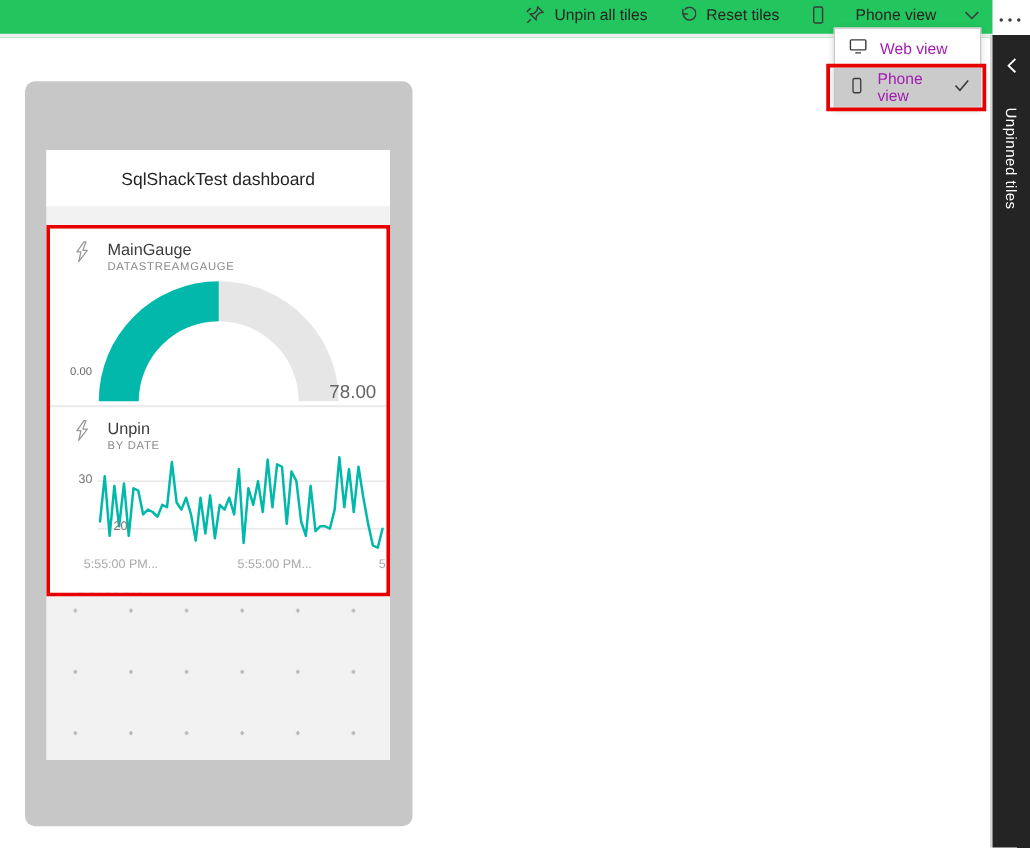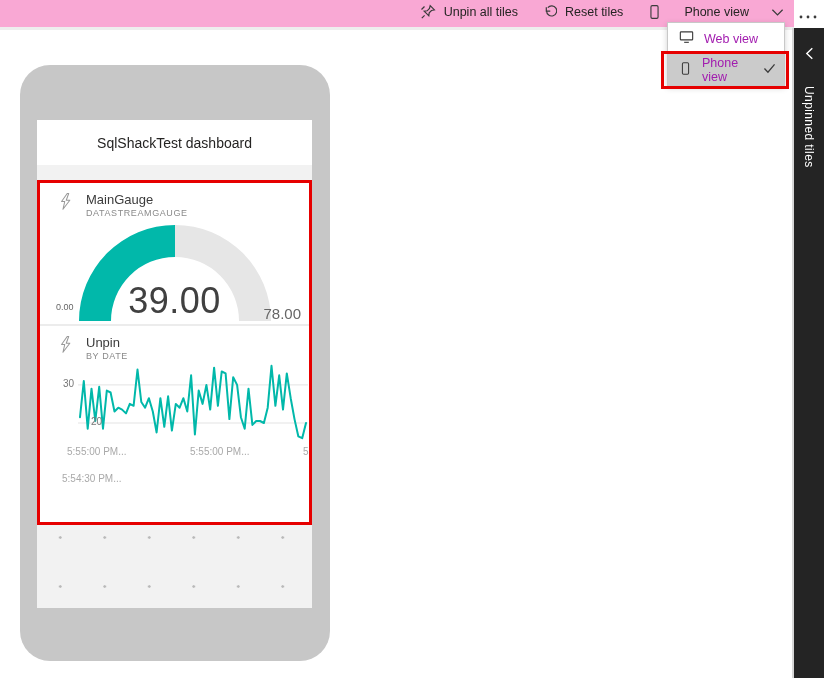--- a/index.html
+++ b/index.html
@@ -2,63 +2,63 @@
 <html><head>
 <meta charset="utf-8">
 <style>
   * { margin:0; padding:0; box-sizing:border-box; }
   html,body { width:824px; height:678px; }
   body { font-family:"Liberation Sans","DejaVu Sans",sans-serif; background:#fff; position:relative; overflow:hidden; color:#252423; }
 
   
   .topbar { position:absolute; left:0; top:0; width:794px; height:30px;
             border-bottom:3px solid #eeeeee; display:flex; justify-content:flex-end;
-            align-items:center; gap:24px; padding:0 10px 3px 0; background:#f9a8d4; }
+            align-items:center; gap:24px; padding:0 10px 3px 0; background:#22c55e; }
   .tb-item { display:flex; align-items:center; gap:8px; font-size:12.5px; color:#252423; cursor:pointer; }
   .tb-item svg { display:block; }
   .ellipsis-btn { position:absolute; right:-26px; top:6px; width:24px; height:18px;
                   display:flex; align-items:center; justify-content:center; cursor:pointer; }
 
   
   .view-menu { position:absolute; left:667px; top:22px; width:118px; background:#fff;
                border:1px solid #c8c8c8; box-shadow:0 2px 6px rgba(0,0,0,.18); z-index:40; }
   .menu-item { height:31px; display:flex; align-items:center; gap:10px; padding:0 8px 0 11px;
                font-size:12.5px; color:#a21caf; cursor:pointer; position:relative; }
   .menu-item.selected { background:#cbcbcb; }
   .menu-item .check { margin-left:auto; }
   .menu-red-box { position:absolute; left:-7px; right:-5px; top:-3px; bottom:-4px;
                   border:3px solid #e60000; pointer-events:none; z-index:41; }
 
   
   .phone { position:absolute; left:20px; top:65px; width:310px; height:596px;
-           background:#c7c7c7; border-radius:30px; }
+           background:#c7c7c7; border-radius:8px; }
   .screen { position:absolute; left:17px; top:55px; width:275px; height:488px;
             background:#f2f2f2; overflow:hidden;
             background-image:radial-gradient(#b9b9b9 1.2px, rgba(0,0,0,0) 1.4px);
             background-size:44.5px 49px; background-position:1px 50px; }
   .dash-title { position:absolute; left:0; top:0; width:100%; height:45px; background:#fff;
                 display:flex; align-items:center; justify-content:center;
                 font-size:14px; color:#252423; }
 
-  .tiles-box { position:absolute; left:0; top:60px; width:275px; height:345px;
+  .tiles-box { position:absolute; left:0; top:60px; width:275px; height:297px;
                border:3px solid #e60000; background:#fff; display:flex; flex-direction:column; }
   .tile { position:relative; background:#fff; overflow:hidden; }
   .tile-gauge { height:141px; }
   .tile-divider { height:2px; background:#ececec; }
   .tile-line { flex:1; }
   .tile-head { position:absolute; left:18px; top:9px; display:flex; gap:13px; }
   .tile-head .t-title { font-size:13px; color:#3b3b3b; line-height:15px; }
   .tile-head .t-sub { font-size:9px; color:#8a8a8a; letter-spacing:.6px; line-height:12px; }
 
   
   .gauge-wrap { position:absolute; left:0; top:38px; width:100%; height:101px; }
   .gauge-wrap svg { display:block; margin:0 auto; }
   .gauge-value { position:absolute; left:0; bottom:0; width:100%; text-align:center;
                  font-size:36px; color:#404040; font-weight:400; letter-spacing:.5px; }
-  .gauge-min { position:absolute; left:16px; bottom:10px; font-size:9px; color:#666; }
+  .gauge-min { position:absolute; left:16px; bottom:20px; font-size:9px; color:#666; }
   .gauge-max { position:absolute; right:8px; bottom:0; font-size:15px; color:#666; }
 
   
   .chart-area { position:absolute; left:20px; top:36px; width:250px; height:98px; }
   .plot-svg { position:absolute; left:18px; top:0; }
   .ytick { position:absolute; left:0; width:14px; text-align:right; font-size:10px; color:#777; }
   .xticks { position:absolute; left:0; top:84px; width:100%; height:14px;
             font-size:10px; color:#a9a9a9; }
   .xt-overlap-a { position:absolute; left:2px;margin-top:27px; }
   .xt-overlap-b { position:absolute; left:7px; }
@@ -162,21 +162,20 @@
           <div>
             <div class="t-title">MainGauge</div>
             <div class="t-sub">DATASTREAMGAUGE</div>
           </div>
         </div>
         <div class="gauge-wrap">
           <svg width="240" height="101" viewBox="0 0 240 101">
             <path id="gauge-track" d="M 120.00 4.00 A 96 96 0 0 1 216.00 100.00 L 184.00 100.00 A 64 64 0 0 0 120.00 36.00 Z" fill="#e6e6e6"></path>
             <path id="gauge-fill" d="M 24.00 100.00 A 96 96 0 0 1 120.00 4.00 L 120.00 36.00 A 64 64 0 0 0 56.00 100.00 Z" fill="#01b8aa"></path>
           </svg>
-          <div class="gauge-value">39.00</div>
           <div class="gauge-min">0.00</div>
           <div class="gauge-max">78.00</div>
         </div>
       </div>
 
       <div class="tile-divider"></div>
 
       <div class="tile tile-line">
         <div class="tile-head">
           <span>

